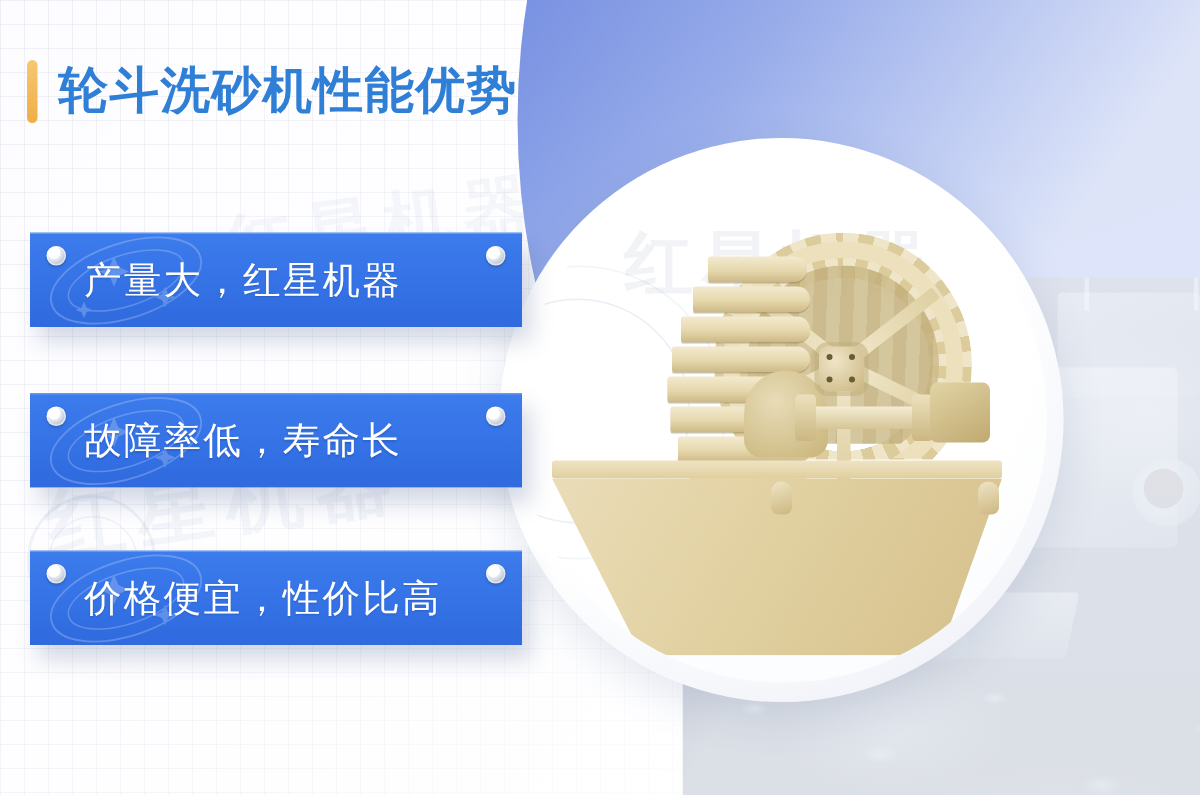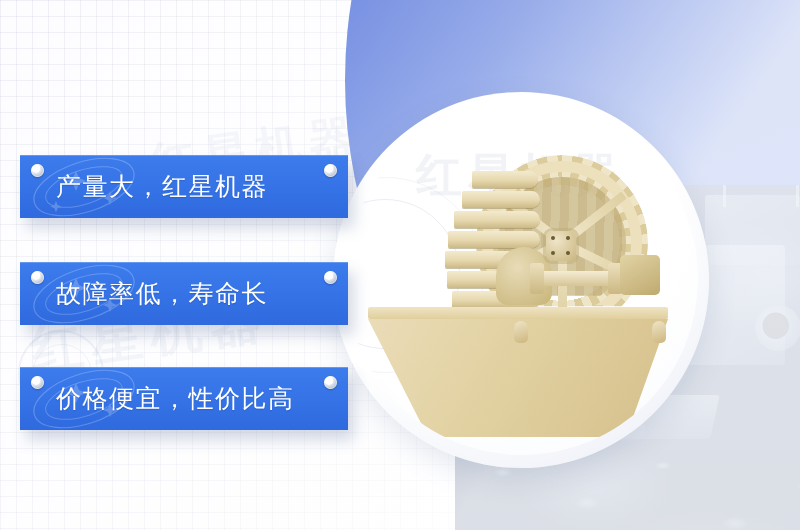--- a/index.html
+++ b/index.html
@@ -361,20 +361,24 @@
       <div class="tank-face"></div>
       <div class="tank-lug l"></div>
       <div class="tank-lug r"></div>
     </div>
   </div>
 
   <div class="wm-left">红星机器</div>
   <div class="wm-left2">红星机器</div>
   <div class="wm-badge"></div>
 
+  <div class="title-row">
+    <div class="title-bar"></div>
+    <div class="title-text">轮斗洗砂机性能优势</div>
+  </div>
 
   <div class="plaque p1">
     <svg class="plaque-deco" viewBox="0 0 120 60">
       <ellipse cx="58" cy="30" rx="52" ry="25" fill="none" stroke="#ffffff" stroke-width="1.2" transform="rotate(-18 58 30)"></ellipse>
       <ellipse cx="58" cy="30" rx="40" ry="17" fill="none" stroke="#ffffff" stroke-width="1" transform="rotate(-18 58 30)"></ellipse>
       <path d="M50 14 l3 7 7 3 -7 3 -3 7 -3 -7 -7 -3 7 -3 z" fill="#ffffff"></path>
       <path d="M84 34 l2 5 5 2 -5 2 -2 5 -2 -5 -5 -2 5 -2 z" fill="#ffffff"></path>
       <path d="M30 44 l1.6 4 4 1.6 -4 1.6 -1.6 4 -1.6 -4 -4 -1.6 4 -1.6 z" fill="#ffffff"></path>
     </svg>
     <span class="rivet left"></span>

